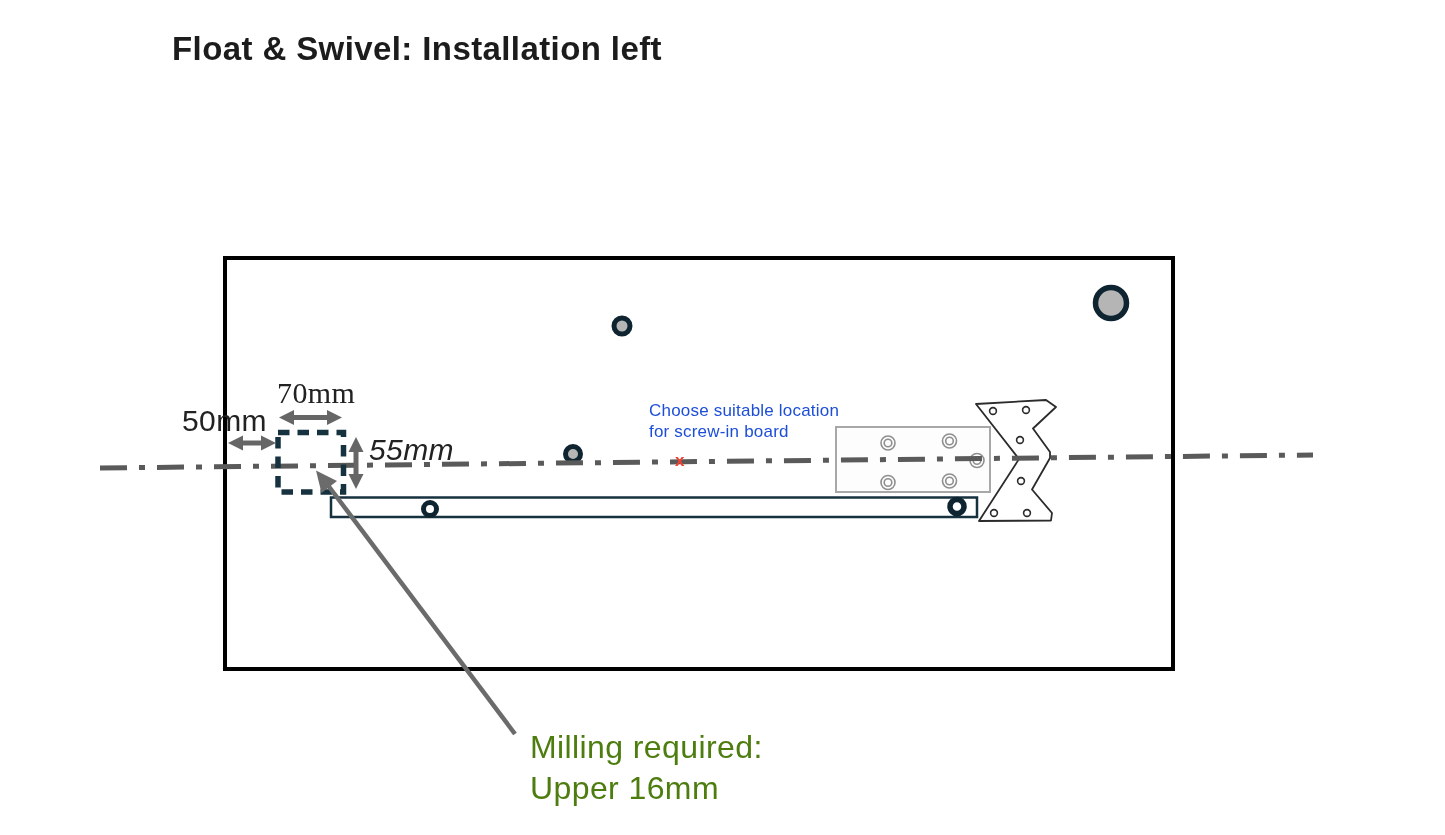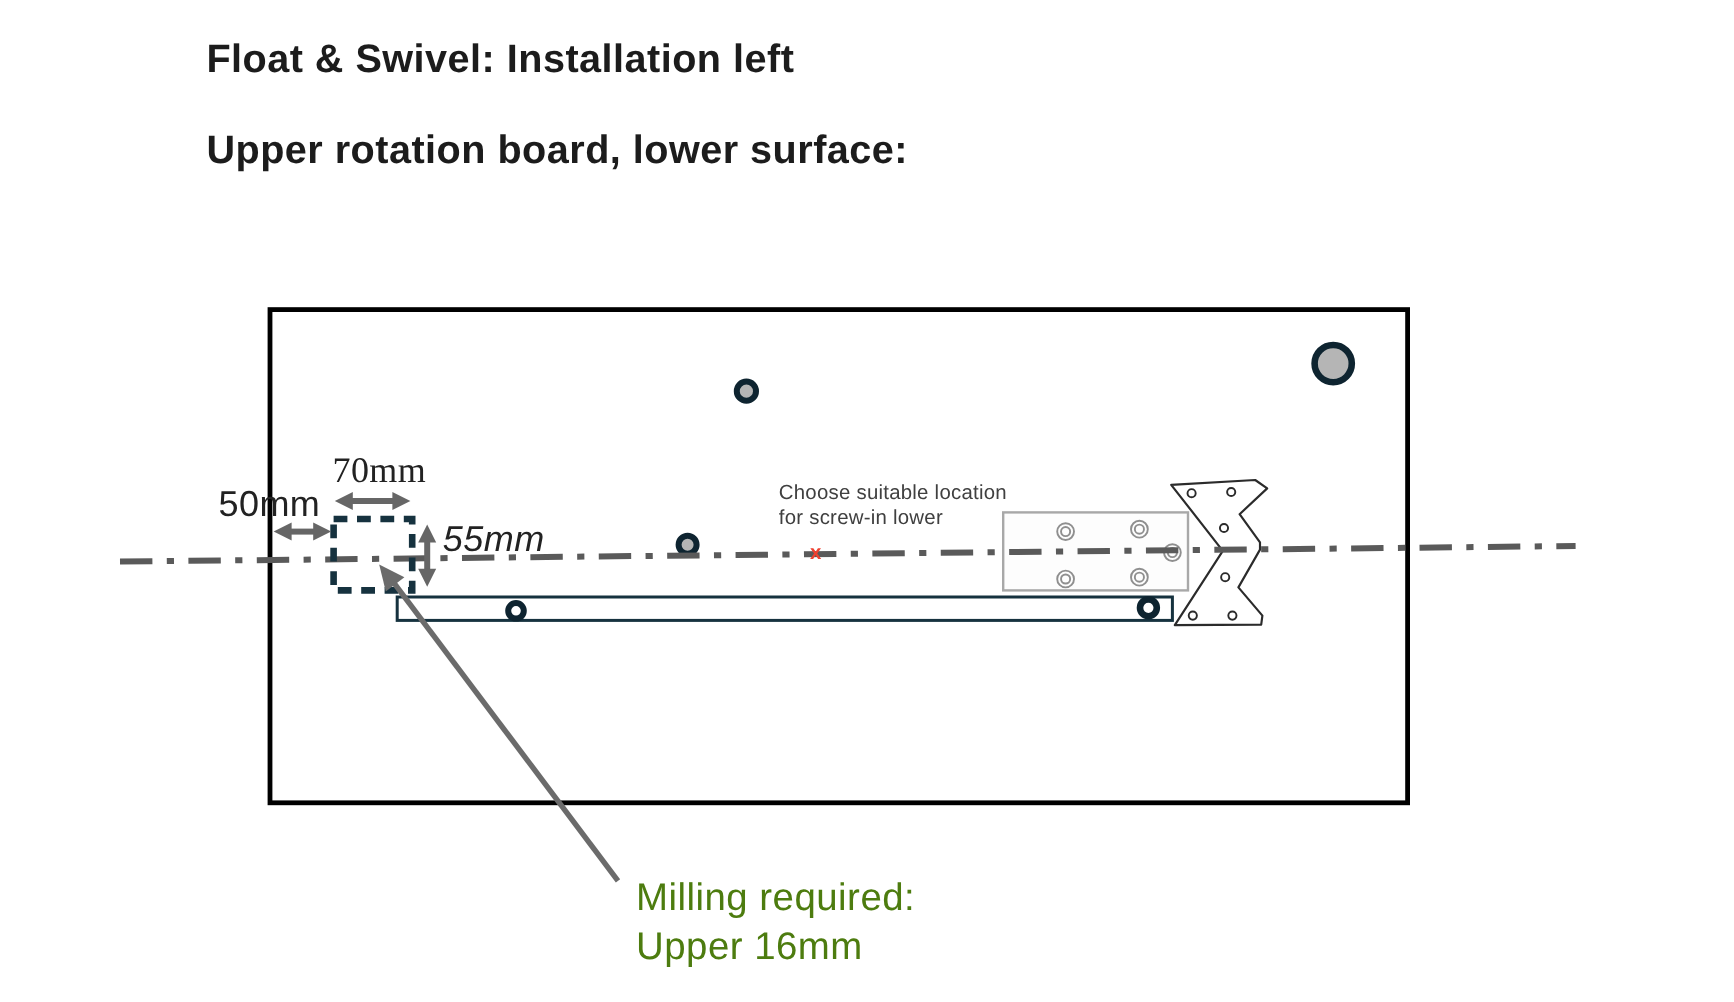--- a/index.html
+++ b/index.html
@@ -31,21 +31,21 @@
     font-weight: 700;
   }
   .dim-label {
     font-size: 30px;
     font-weight: 400;
     color: #222222;
   }
   .note-red {
     font-size: 17px;
     line-height: 21px;
-    color: #404040;
+    color: #1d4ed8;
     font-weight: 500;
     letter-spacing: 0.2px;
   }
   .marker-red {
     font-size: 17px;
     font-weight: 700;
     color: #ee4130;
   }
   .milling {
     font-size: 32px;
@@ -133,31 +133,30 @@
     </g>
 
     <g>
       <line x1="327" y1="484" x2="515" y2="734" stroke="#6b6b6b" stroke-width="4.5"></line>
       <polygon points="316,470.5 321.5,493 337,481" fill="#6b6b6b"></polygon>
     </g>
   </svg>
 
   <div class="label heading" style="left:172px; top:30px;">Float &amp; Swivel: Installation left</div>
 
-  <div class="label heading" style="left:172px; top:106px;">Upper rotation board, lower surface:</div>
 
   <div class="label dim-label" style="left:182px; top:404px;">50mm</div>
 
   <div class="label dim-label" style="left:277px; top:376px;font-family:Liberation Serif, serif;">70mm</div>
 
   <div class="label dim-label" style="left:369px; top:433px;font-style:italic;">55mm</div>
 
   <div class="label note-red" style="left:649px; top:400px;">
     <div>Choose suitable location</div>
-    <div>for screw-in lower</div>
+    <div>for screw-in board</div>
   </div>
 
   <div class="label marker-red" style="left:675px; top:451px;">x</div>
 
   <div class="label milling" style="left:530px; top:727px;">
     <div>Milling required:</div>
     <div>Upper 16mm</div>
   </div>
 
 </div>

